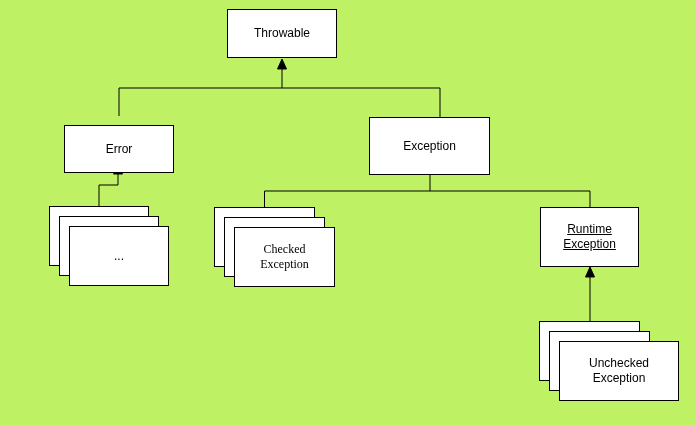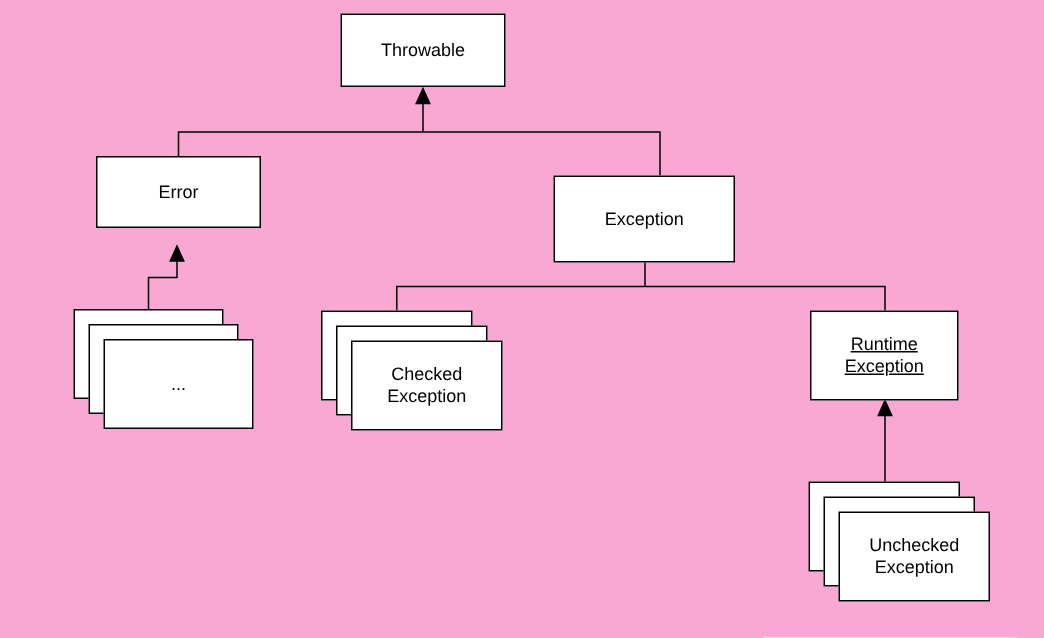--- a/index.html
+++ b/index.html
@@ -4,21 +4,21 @@
 <style>
   html, body {
     margin: 0;
     padding: 0;
     background: #ffffff;
   }
   .canvas {
     position: relative;
     width: 696px;
     height: 425px;
-    background: #f9a8d4;
+    background: #bef264;
     font-family: "Liberation Sans", sans-serif;
     overflow: hidden;
   }
   .edges {
     position: absolute;
     left: 0;
     top: 0;
   }
   .edges path {
     fill: none;
@@ -38,36 +38,36 @@
     align-items: center;
     justify-content: center;
     text-align: center;
     font-size: 12px;
     line-height: 15px;
     color: #000000;
     white-space: pre-line;
   }
   
   #node-throwable   { left: 227px; top: 9px;   width: 110px; height: 49px; }
-  #node-error       { left: 64px;  top: 104px; width: 110px; height: 48px; }
+  #node-error       { left: 64px;  top: 125px; width: 110px; height: 48px; }
   #node-exception   { left: 369px; top: 117px; width: 121px; height: 58px; }
 
   #dots-back        { left: 49px;  top: 206px; width: 100px; height: 60px; }
   #dots-mid         { left: 59px;  top: 216px; width: 100px; height: 60px; }
   #node-dots        { left: 69px;  top: 226px; width: 100px; height: 60px; }
 
   #checked-back     { left: 214px; top: 207px; width: 101px; height: 60px; }
   #checked-mid      { left: 224px; top: 217px; width: 101px; height: 60px; }
-  #node-checked     { left: 234px; top: 227px; width: 101px; height: 60px; }
+  #node-checked     { left: 234px; top: 227px; width: 101px; height: 60px; font-family: Liberation Serif, serif; }
 
   #node-runtime     { left: 540px; top: 207px; width: 99px;  height: 60px; text-decoration: underline; }
 
   #unchecked-back   { left: 539px; top: 321px; width: 101px; height: 60px; }
   #unchecked-mid    { left: 549px; top: 331px; width: 101px; height: 60px; }
-  #node-unchecked   { left: 559px; top: 341px; width: 101px; height: 60px; }
+  #node-unchecked   { left: 559px; top: 341px; width: 120px; height: 60px; }
 </style>
 </head>
 <body>
 
 <div class="canvas">
 
   <svg class="edges" width="696" height="425" viewBox="0 0 696 425">
 
     <path d="M119,116 L119,88 L440,88 L440,117"></path>
     <path d="M282,88 L282,69"></path>

